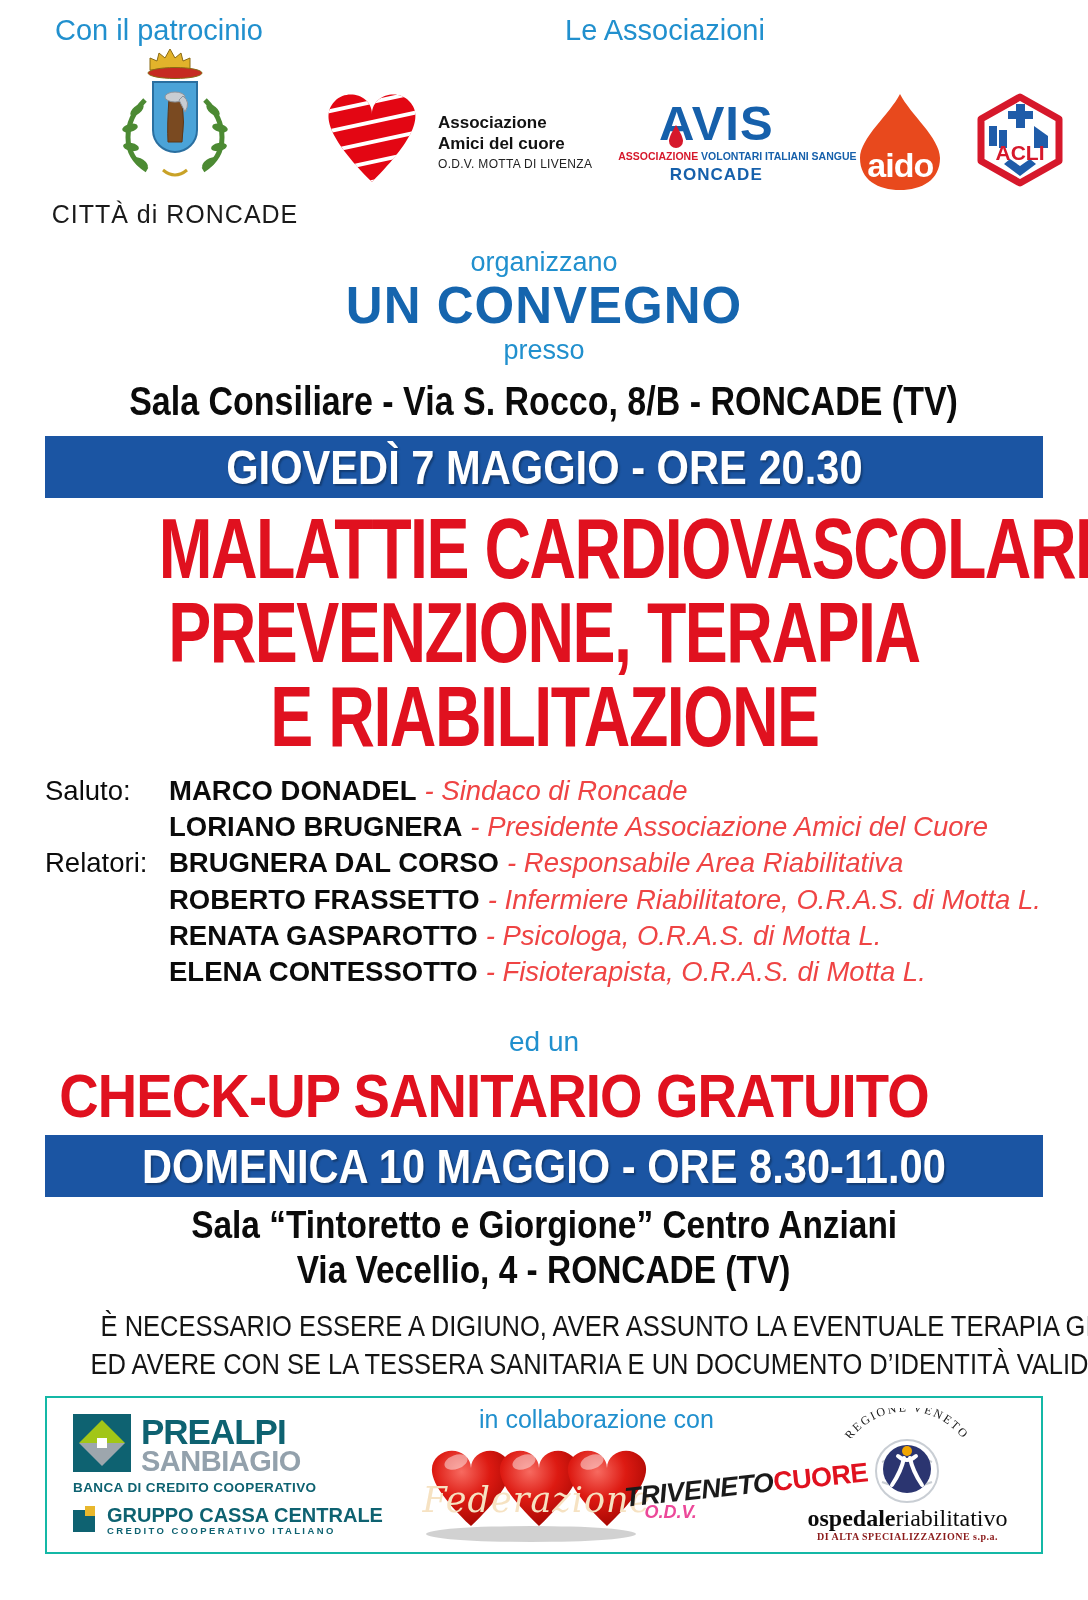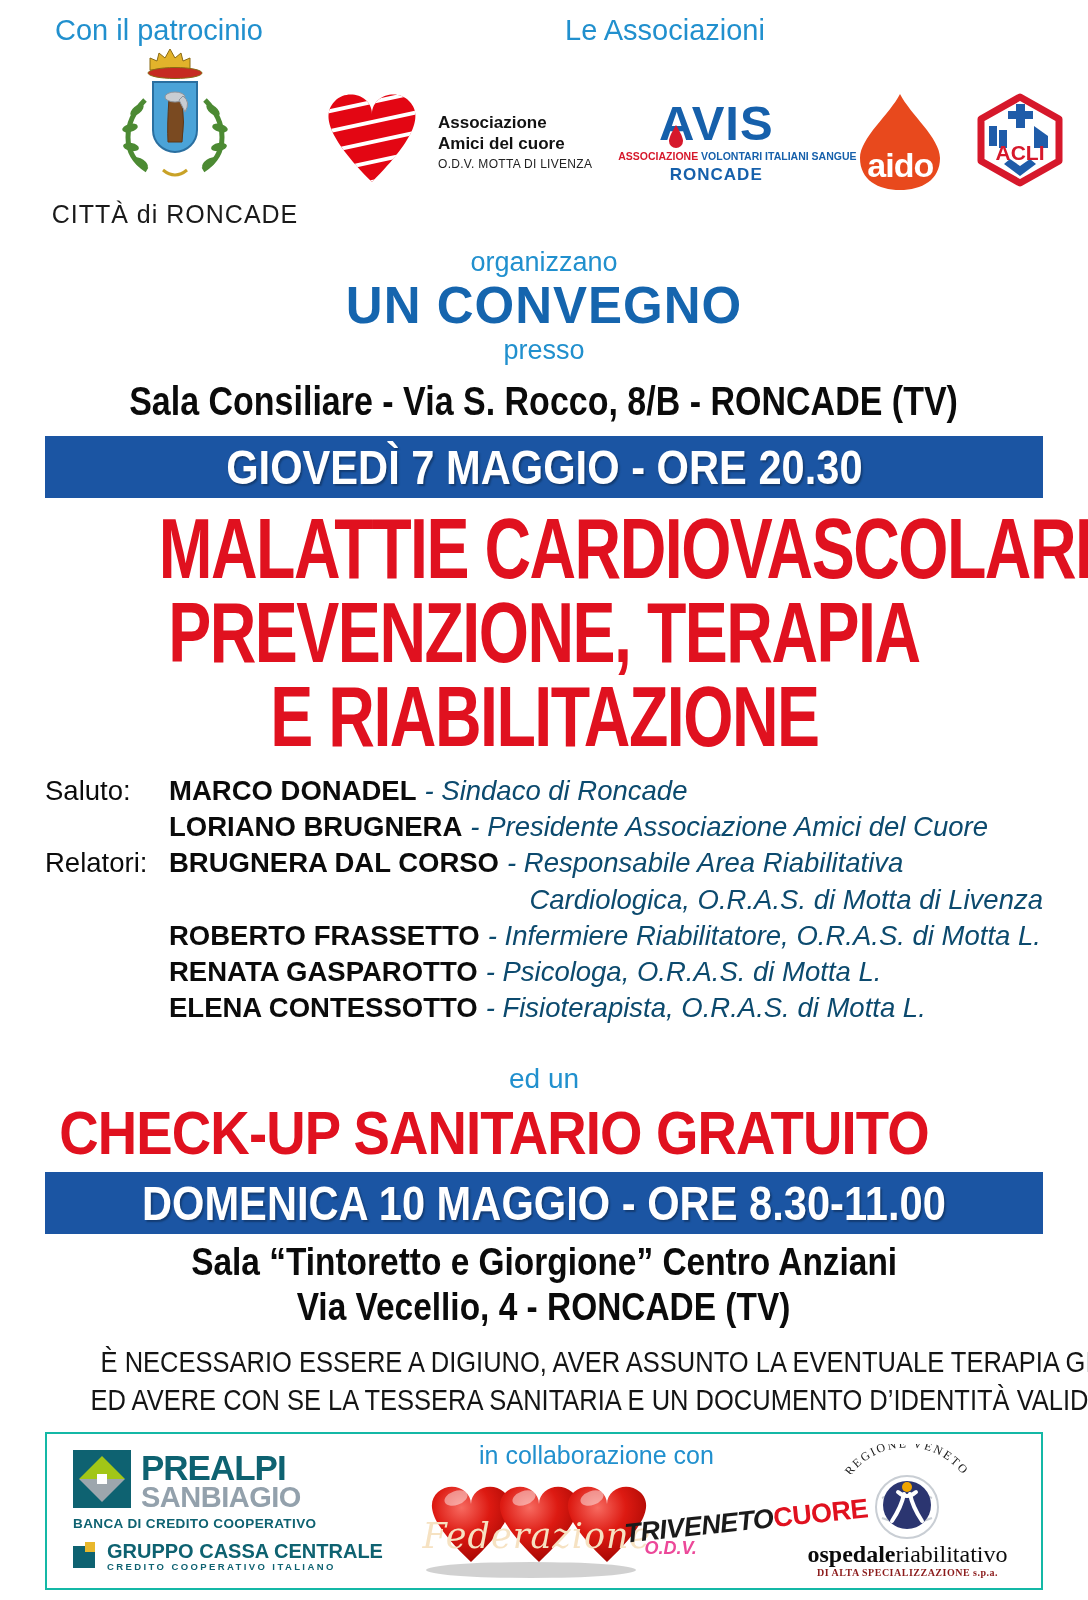--- a/index.html
+++ b/index.html
@@ -53,21 +53,21 @@
   .banner .cond{ font-size:49px; font-weight:bold; color:#fff; transform:scaleX(.85); text-shadow:2px 2px 2px rgba(0,0,0,.3); }
 
   .main-title{ text-align:center; margin-top:8px; line-height:.98; }
   .main-title .cond{ font-size:86px; font-weight:bold; color:#E0111F; transform:scaleX(.75); letter-spacing:-2px; }
 
   
   .speakers{ margin:14px 45px 0 45px; }
   .srow{ display:flex; font-size:27.5px; line-height:1.32; }
   .slabel{ width:124px; flex:0 0 124px; color:#0b0b0b; }
   .sname{ font-weight:bold; color:#0b0b0b; white-space:nowrap; }
-  .srole{ font-style:italic; color:#0c4a6e; margin-left:8px; white-space:nowrap; }
+  .srole{ font-style:italic; color:#ef4444; margin-left:8px; white-space:nowrap; }
   .srow.cont .srole{ flex:1; text-align:right; margin-left:0; }
 
   
   .edun{ text-align:center; margin-top:36px; color:#2190CE; font-size:28px; font-weight:500; }
   .checkup{ text-align:left; margin-top:2px; }
   .checkup .cond{ font-size:62px; font-weight:bold; color:#E0111F; transform:scaleX(.88); letter-spacing:-1px; }
 
   .venue2{ text-align:center; margin-top:6px; line-height:1.18; }
   .venue2 .cond{ font-size:38px; font-weight:bold; transform:scaleX(.88); color:#0b0b0b; }
 
@@ -242,24 +242,20 @@
     </div>
     <div class="srow">
       <span class="slabel"></span>
       <span class="sname">LORIANO BRUGNERA</span>
       <span class="srole">- Presidente Associazione Amici del Cuore</span>
     </div>
     <div class="srow">
       <span class="slabel">Relatori:</span>
       <span class="sname">BRUGNERA DAL CORSO</span>
       <span class="srole">- Responsabile Area Riabilitativa</span>
-    </div>
-    <div class="srow cont">
-      <span class="slabel"></span>
-      <span class="srole">Cardiologica, O.R.A.S. di Motta di Livenza</span>
     </div>
     <div class="srow">
       <span class="slabel"></span>
       <span class="sname">ROBERTO FRASSETTO</span>
       <span class="srole">- Infermiere Riabilitatore, O.R.A.S. di Motta L.</span>
     </div>
     <div class="srow">
       <span class="slabel"></span>
       <span class="sname">RENATA GASPAROTTO</span>
       <span class="srole">- Psicologa, O.R.A.S. di Motta L.</span>

